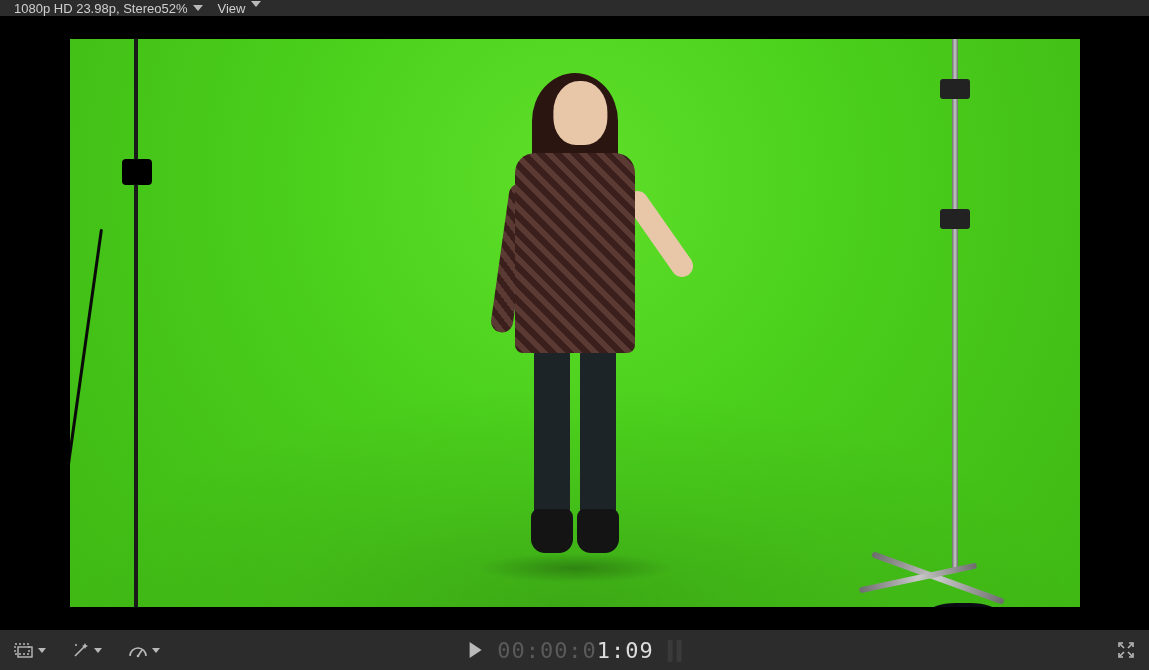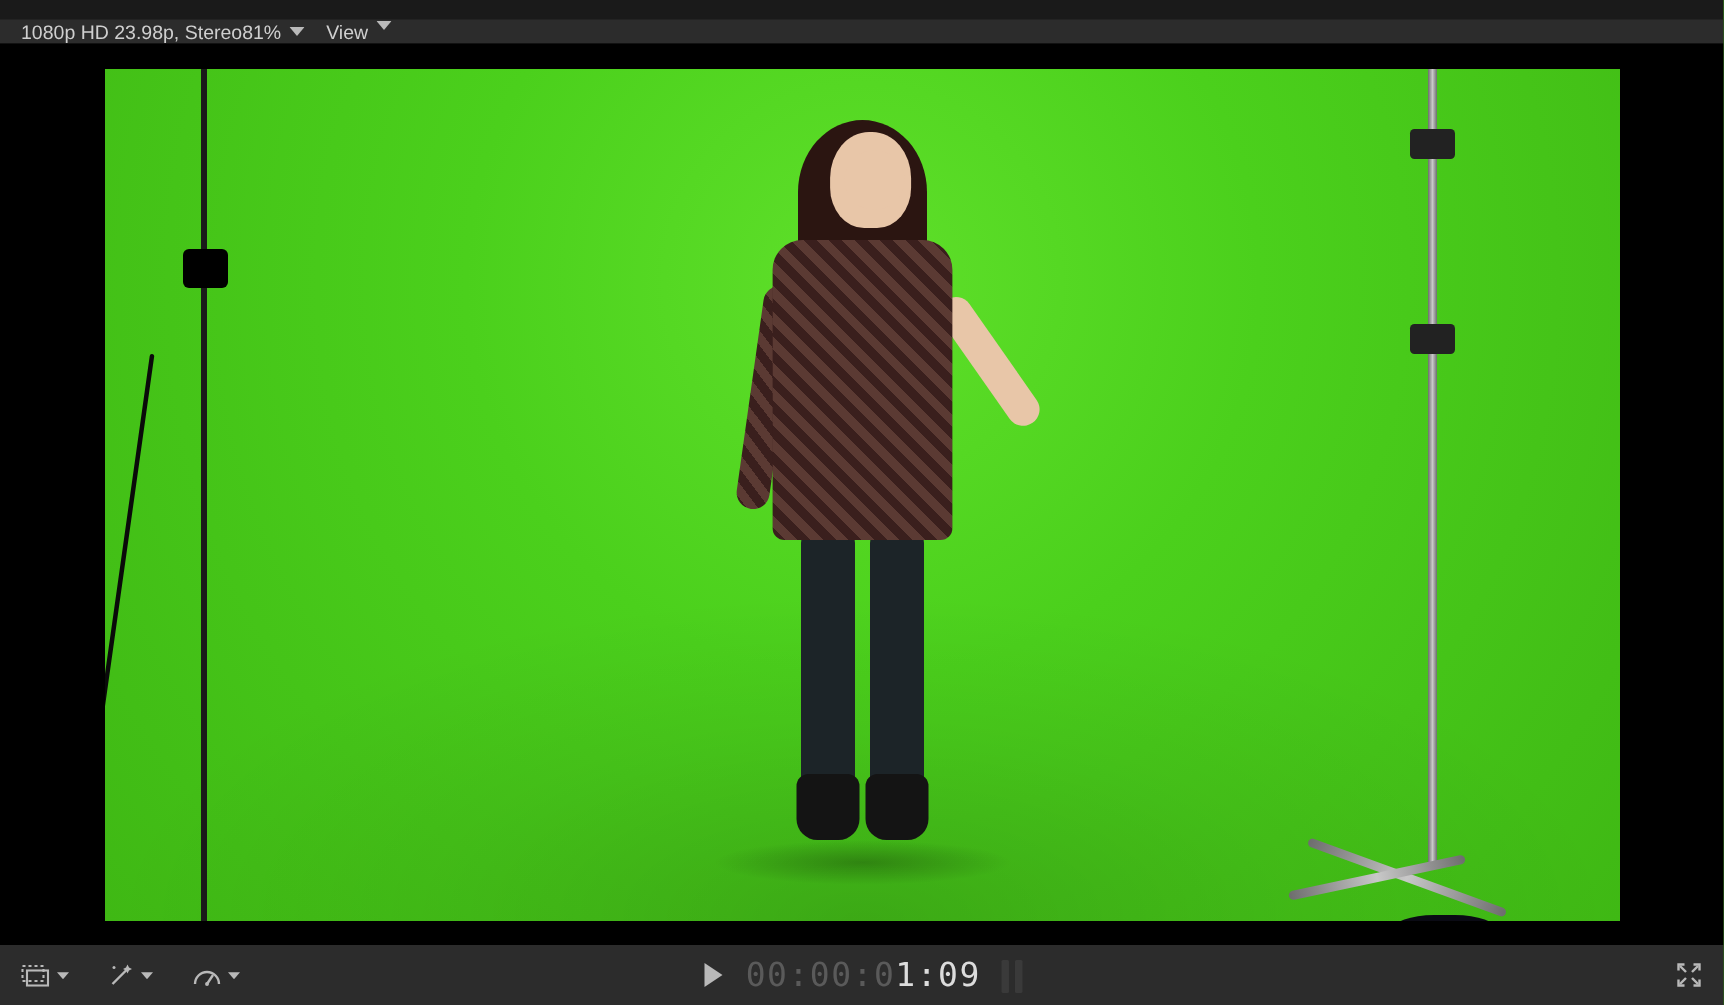--- a/index.html
+++ b/index.html
@@ -1,20 +1,20 @@
 <!DOCTYPE html>
 <html><head>
 <meta charset="utf-8">
 <style>
   * { margin: 0; padding: 0; box-sizing: border-box; }
   html, body { width: 1149px; height: 670px; overflow: hidden; background: #1a1a1a; font-family: -apple-system, "Helvetica Neue", Arial, sans-serif; color: #c0c0c0; }
   .app { width: 1149px; height: 670px; display: flex; flex-direction: column; background: #1a1a1a; }
 
   
-  .topbar { height: 16px; background: #2c2c2c; display: flex; align-items: center; padding: 0 14px; font-size: 13px; color: #cfcfcf; margin-top: 13px; }
+  .topbar { height: 16px; background: #2c2c2c; display: flex; align-items: center; padding: 0 14px; font-size: 13px; color: #cfcfcf; }
   .topbar .fmt { flex: 0 0 auto; }
   .topbar .center { flex: 1 1 auto; display: flex; align-items: center; justify-content: center; gap: 10px; }
   .topbar .right { flex: 0 0 auto; display: flex; align-items: center; gap: 14px; }
   .clapper-icon svg { display: block; }
   .zoom { display: flex; align-items: center; gap: 6px; cursor: pointer; }
   .view { display: flex; align-items: flex-start; gap: 6px; cursor: pointer; }
   .chev { display: inline-block; }
   .chev svg { display: block; }
 
   
@@ -78,21 +78,21 @@
 </style>
 </head>
 <body>
 
 <div class="app">
 
   <div class="topbar">
     <div class="fmt">1080p HD 23.98p, Stereo</div>
     <div class="right">
       <div class="zoom">
-        <span>81%</span>
+        <span>52%</span>
         <span class="chev">
           <svg width="10" height="6" viewBox="0 0 10 6">
               <path d="M0 0 L5 6 L10 0" fill="#b9b9b9"></path>
             </svg>
         </span>
       </div>
       <div class="view">
         <span>View</span>
         <span class="chev">
           <svg width="10" height="6" viewBox="0 0 10 6">

